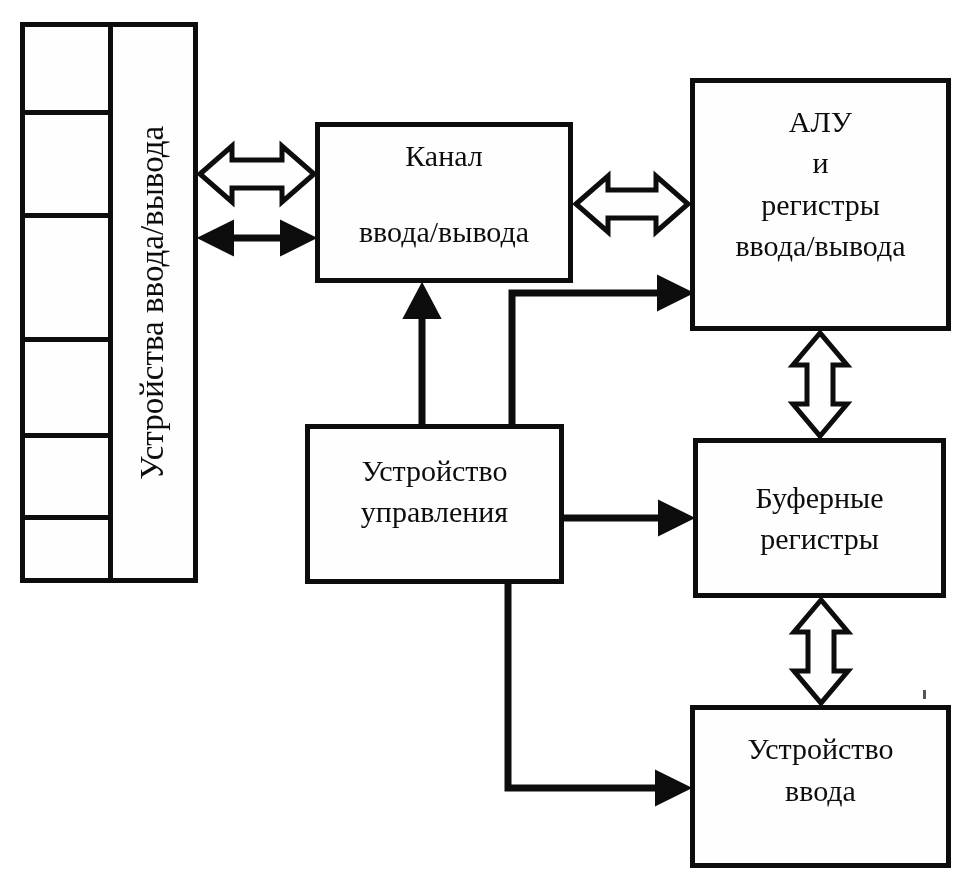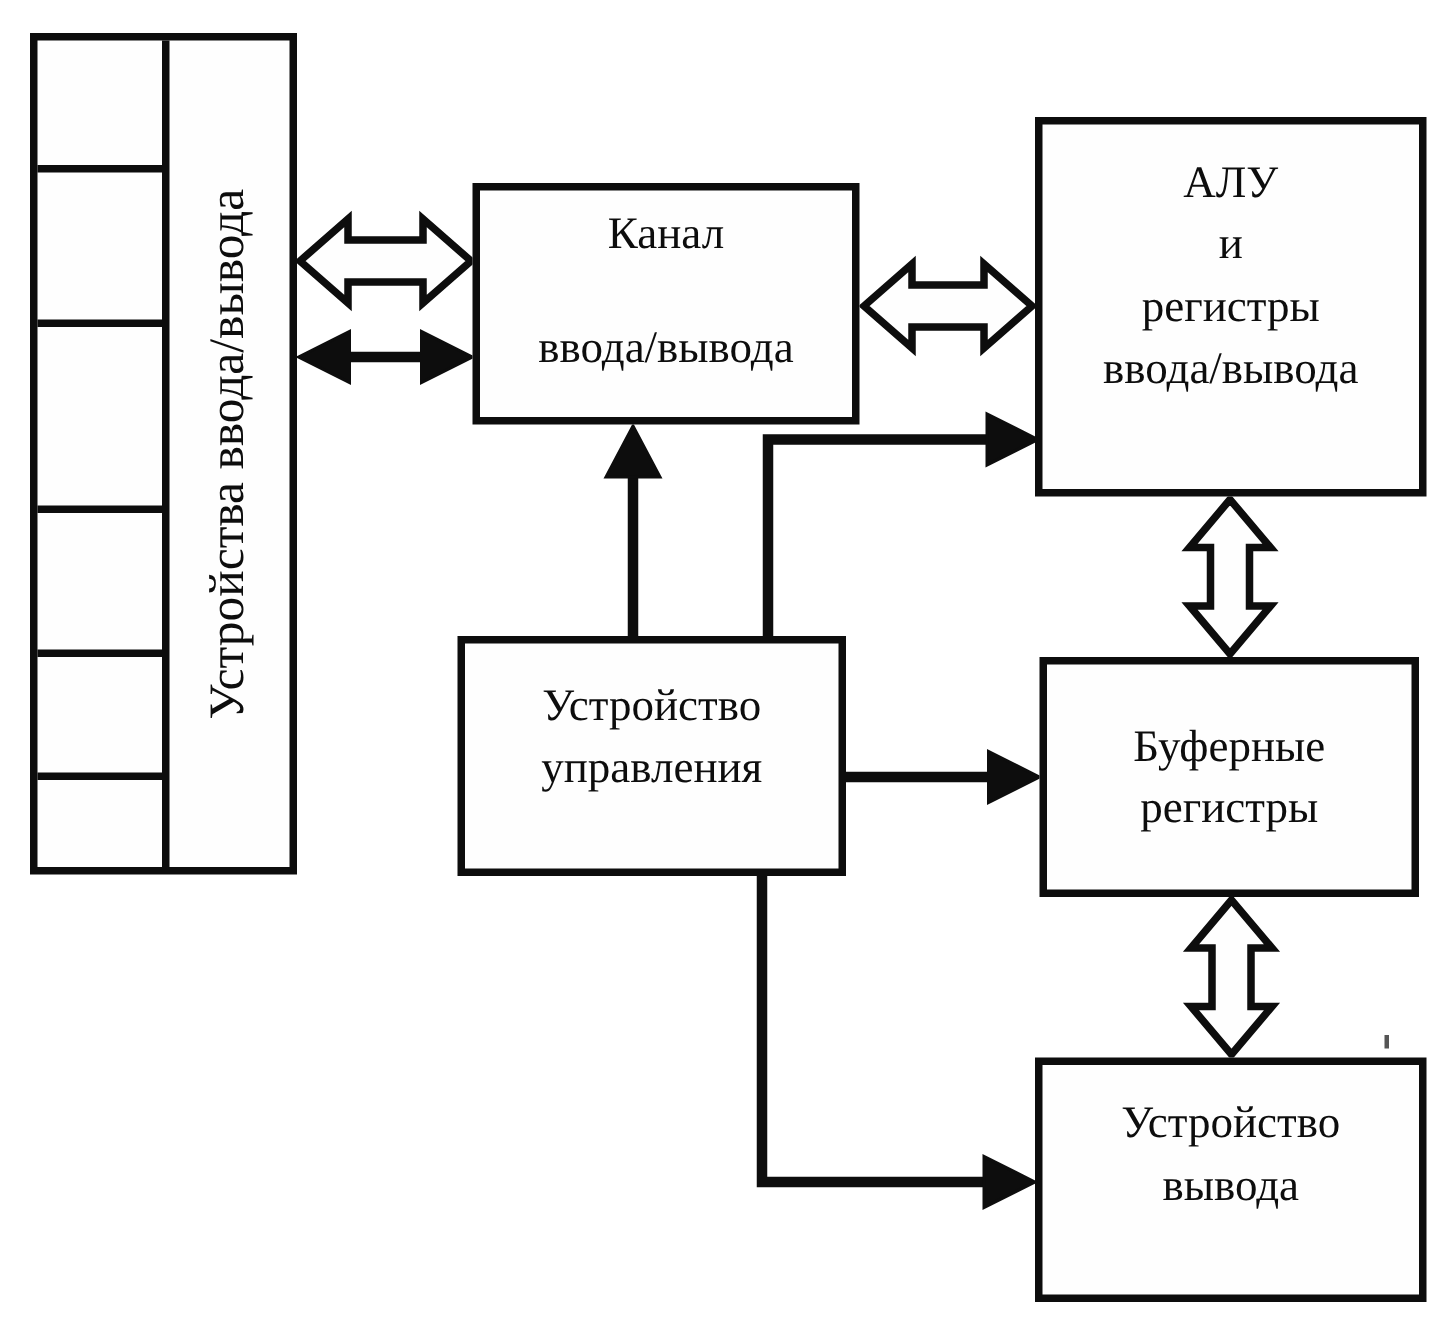--- a/index.html
+++ b/index.html
@@ -121,16 +121,16 @@
     <span>управления</span>
   </div>
 
   <div class="node" id="buffer-registers">
     <span>Буферные</span>
     <span>регистры</span>
   </div>
 
   <div class="node" id="ram">
     <span>Устройство</span>
-    <span>вывода</span>
+    <span>ввода</span>
   </div>
 
 </div>
 
 </body></html>

